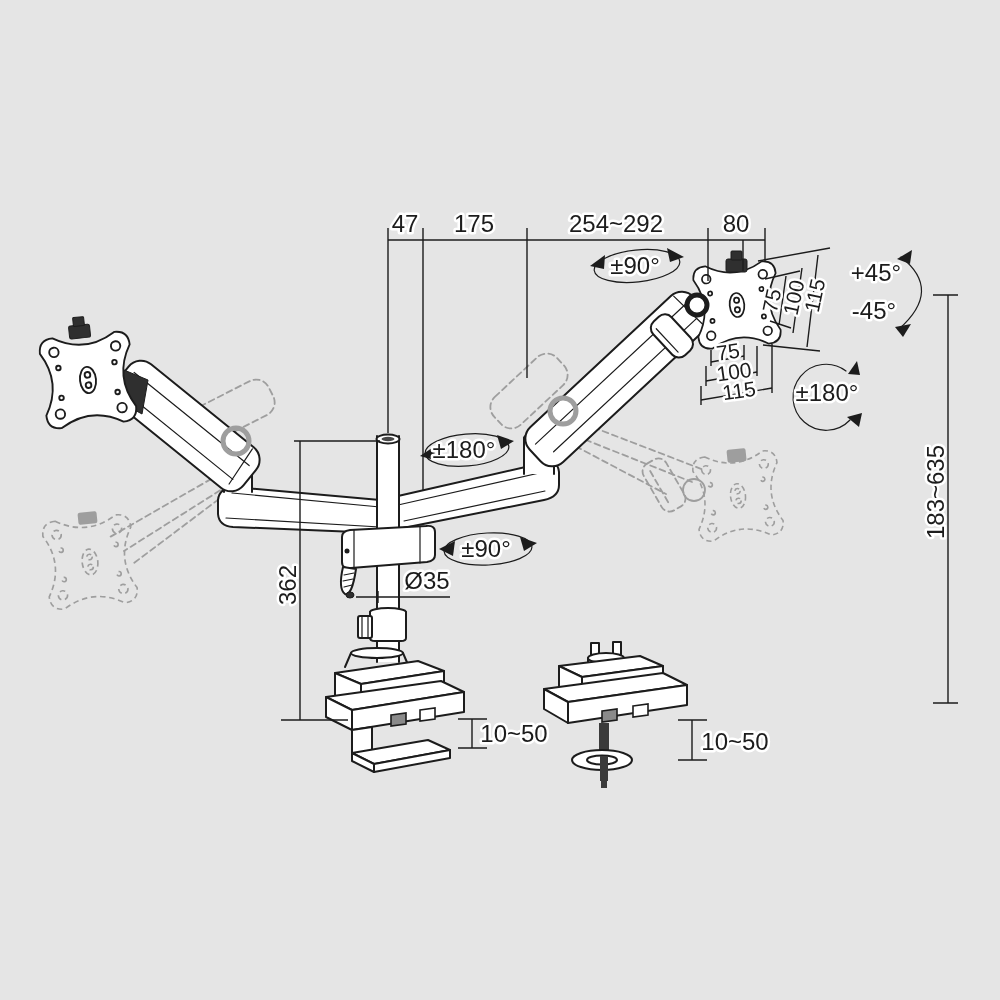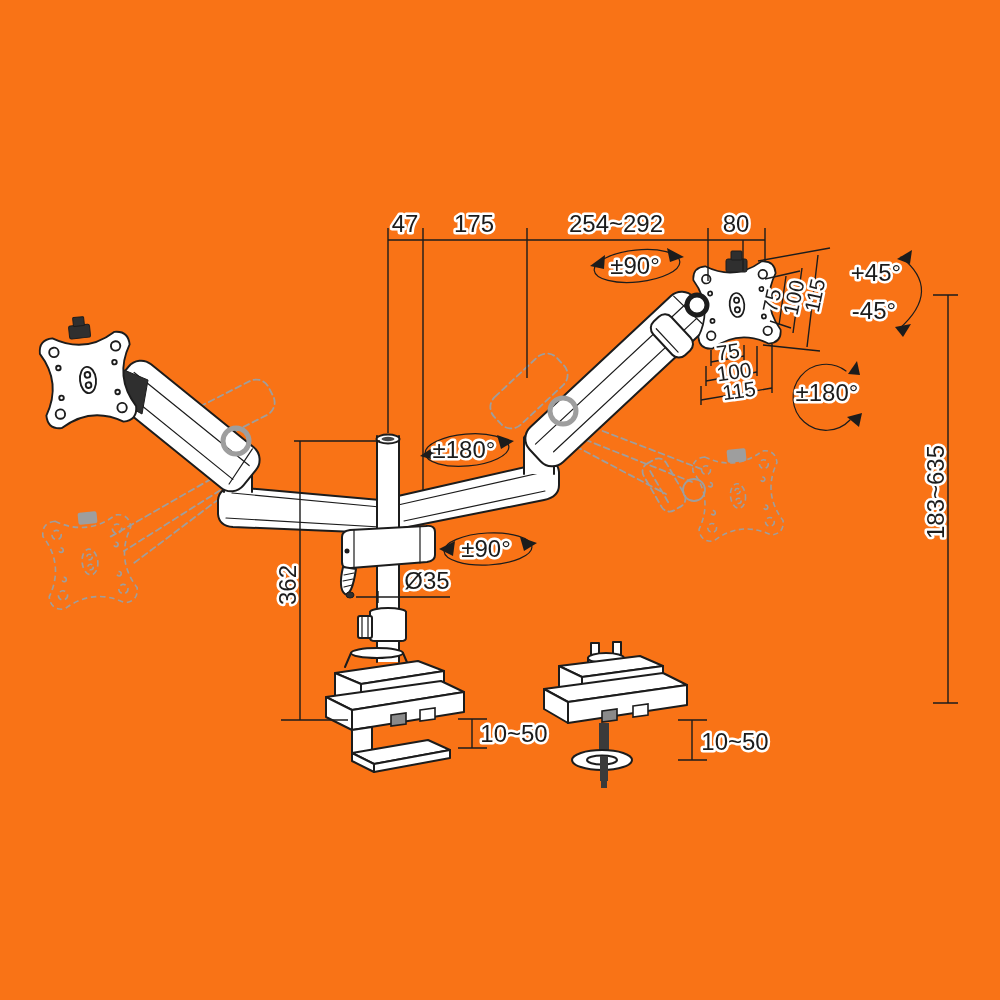--- a/index.html
+++ b/index.html
@@ -1,16 +1,16 @@
 <!DOCTYPE html>
 <html><head>
 <meta charset="utf-8">
 <style>
   html,body { margin:0; padding:0; background:#ffffff; }
-  .page { width:1000px; height:1000px; background:#f97316; position:relative; overflow:hidden; }
+  .page { width:1000px; height:1000px; background:#e5e5e5; position:relative; overflow:hidden; }
   svg { display:block; }
   .ink  { stroke:#1c1c1c; stroke-width:2; fill:#ffffff; stroke-linejoin:round; stroke-linecap:round; }
   .ink-nf { stroke:#1c1c1c; stroke-width:2; fill:none; stroke-linejoin:round; stroke-linecap:round; }
   .thin { stroke:#1c1c1c; stroke-width:1.2; fill:none; stroke-linecap:round; }
   .dimline { stroke:#1c1c1c; stroke-width:1.4; fill:none; stroke-linecap:butt; }
   .dark { fill:#2f2f2f; stroke:#1c1c1c; stroke-width:1; }
   .grayring { stroke:#9e9e9e; stroke-width:5; fill:none; }
   .phantom { stroke:#9e9e9e; stroke-width:1.8; fill:none; stroke-dasharray:6 4; stroke-linejoin:round; stroke-linecap:round; }
   .phantom-solid { stroke:#9e9e9e; stroke-width:1.8; fill:none; }
   .phantom-fill { fill:#9e9e9e; stroke:none; }

